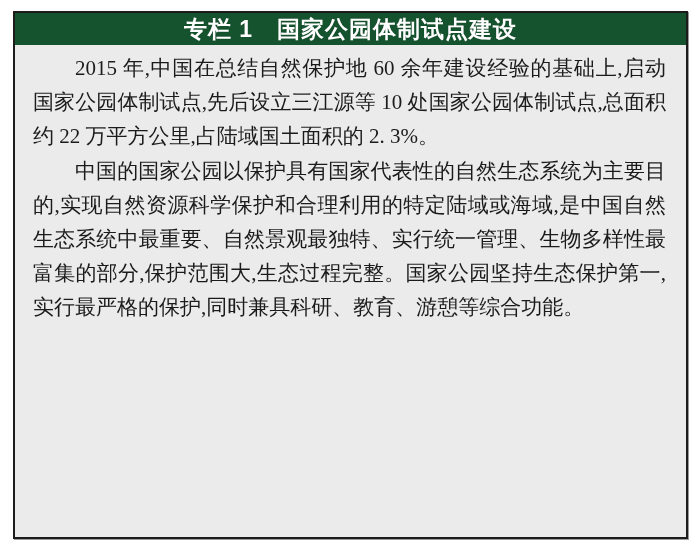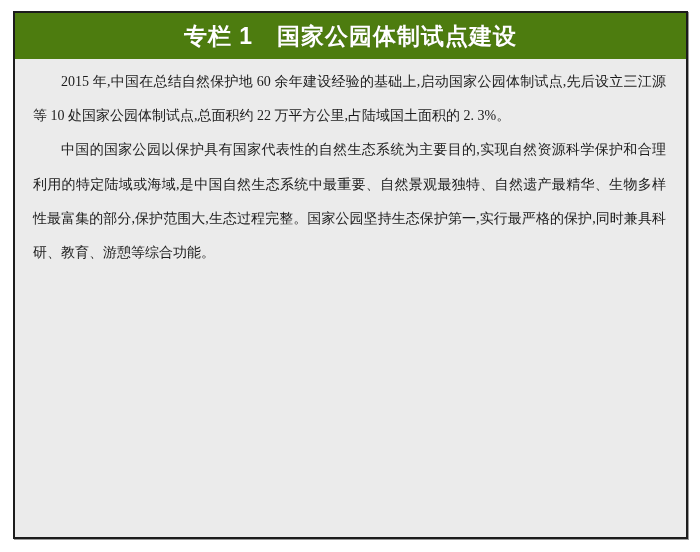--- a/index.html
+++ b/index.html
@@ -18,22 +18,22 @@
     left: 13px;
     top: 11px;
     width: 675px;
     height: 528px;
     box-sizing: border-box;
     border: 2px solid #1c1c1c;
     background: #ebebeb;
     box-shadow: 1px 1px 0 #9a9a9a;
   }
   .column-header {
-    height: 46px;
-    background: #4d7c0f;
+    height: 32px;
+    background: #14532d;
     display: flex;
     align-items: center;
     justify-content: center;
   }
   .column-title {
     font-family: "Liberation Sans", "DejaVu Sans", sans-serif;
     font-weight: bold;
     font-size: 23px;
     color: #ffffff;
     letter-spacing: 1px;
@@ -41,32 +41,32 @@
     white-space: pre;
   }
   .column-body {
     box-sizing: border-box;
     height: 479px;
     padding: 6px 20px 0 18px;
     overflow: hidden;
   }
   .column-body p {
     margin: 0;
-    font-size: 14px;
+    font-size: 21px;
     line-height: 34.2px;
     color: #1b1b1b;
     text-align: justify;
     text-indent: 2em;
     word-break: break-all;
   }
 </style>
 </head>
 <body>
 
 <div class="column-box">
   <div class="column-header">
     <span class="column-title">专栏 1　国家公园体制试点建设</span>
   </div>
   <div class="column-body">
     <p>2015 年,中国在总结自然保护地 60 余年建设经验的基础上,启动国家公园体制试点,先后设立三江源等 10 处国家公园体制试点,总面积约 22 万平方公里,占陆域国土面积的 2. 3%。</p>
-    <p>中国的国家公园以保护具有国家代表性的自然生态系统为主要目的,实现自然资源科学保护和合理利用的特定陆域或海域,是中国自然生态系统中最重要、自然景观最独特、自然遗产最精华、生物多样性最富集的部分,保护范围大,生态过程完整。国家公园坚持生态保护第一,实行最严格的保护,同时兼具科研、教育、游憩等综合功能。</p>
+    <p>中国的国家公园以保护具有国家代表性的自然生态系统为主要目的,实现自然资源科学保护和合理利用的特定陆域或海域,是中国自然生态系统中最重要、自然景观最独特、实行统一管理、生物多样性最富集的部分,保护范围大,生态过程完整。国家公园坚持生态保护第一,实行最严格的保护,同时兼具科研、教育、游憩等综合功能。</p>
   </div>
 </div>
 
 </body></html>

